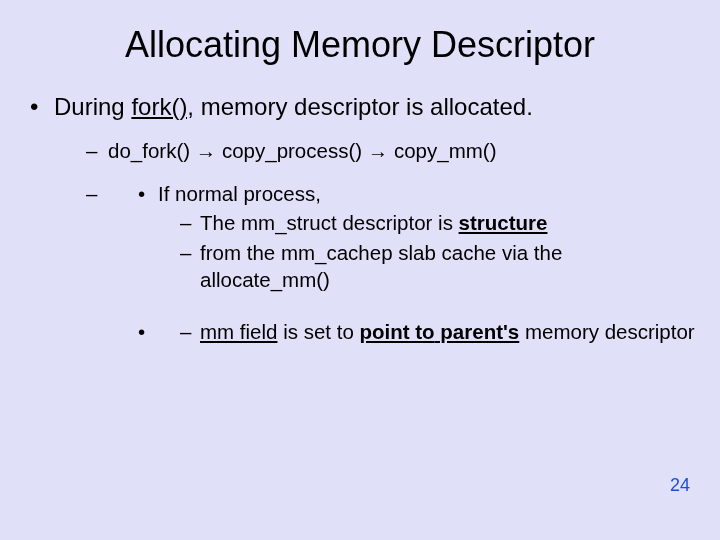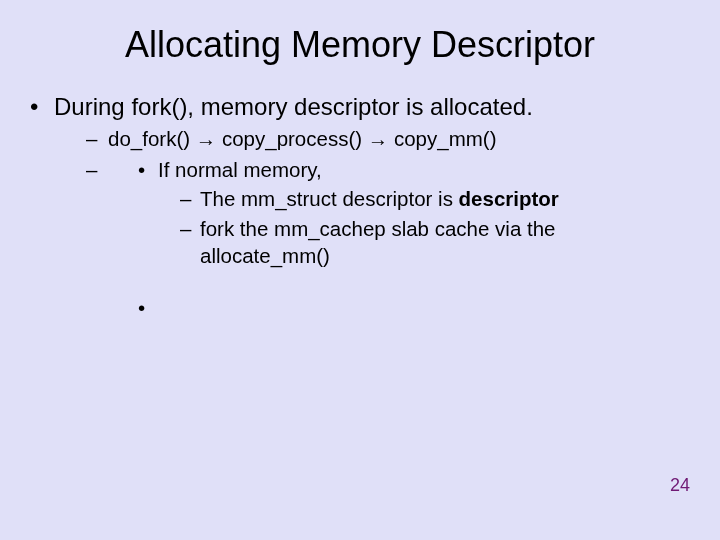--- a/index.html
+++ b/index.html
@@ -38,21 +38,21 @@
   .lvl1 > li::before {
     content: "•";
     position: absolute;
     left: 6px;
     top: 0;
     font-size: 24px;
   }
 
   .lvl2 > li {
     font-size: 20.5px;
-    margin: 4px 0;
+    margin: 16px 0;
     padding-left: 26px;
     position: relative;
     line-height: 1.3;
   }
   .lvl2 > li::before {
     content: "–";
     position: absolute;
     left: 4px;
     top: 0;
   }
@@ -82,30 +82,30 @@
     content: "–";
     position: absolute;
     left: 2px;
     top: 0;
   }
 
   .indent-sub { margin-left: 28px; margin-top: 2px; }
   .indent-sub3 { margin-left: 24px; margin-top: 2px; }
   .indent-sub4 { margin-left: 20px; margin-top: 2px; }
 
-  .u { }
+  .u { text-decoration: underline; }
   .b { font-weight: bold; }
   .gap { height: 20px; }
 
   .pagenum {
     position: absolute;
     right: 30px;
     bottom: 44px;
     font-size: 18px;
-    color: #701a75;
+    color: #1d4ed8;
   }
 </style>
 </head>
 <body>
 
 <div class="slide">
 
   <div class="title">Allocating Memory Descriptor</div>
 
   <ul class="lvl1">
@@ -113,40 +113,43 @@
       <span>During </span><span class="u">fork(),</span><span>  memory descriptor is allocated.</span>
 
       <ul class="lvl2 indent-sub">
         <li>
           <span>do_fork() </span><span>→</span><span> copy_process() </span><span>→</span><span> copy_mm()</span>
         </li>
         <li>
 
           <ul class="lvl3 indent-sub3">
             <li>
-              <span>If normal memory,</span>
+              <span>If normal process,</span>
 
               <ul class="lvl4 indent-sub4">
                 <li>
-                  <span>The mm_struct descriptor is </span><span class="b u">descriptor</span>
+                  <span>The mm_struct descriptor is </span><span class="b u">structure</span>
                 </li>
                 <li>
-                  <span>fork the mm_cachep slab cache via the </span><br>
+                  <span>from the mm_cachep slab cache via the </span><br>
                   <span>allocate_mm()</span>
                 </li>
               </ul>
             </li>
           </ul>
 
           <div class="gap"></div>
 
           <ul class="lvl3 indent-sub3">
             <li>
 
               <ul class="lvl4 indent-sub4">
+                <li>
+                  <span class="u">mm field</span><span> is set to </span><span class="b u">point to</span><span class="b u">  parent's</span><span> memory descriptor</span>
+                </li>
               </ul>
             </li>
           </ul>
 
         </li>
       </ul>
     </li>
   </ul>
 
   <div class="pagenum">24</div>

